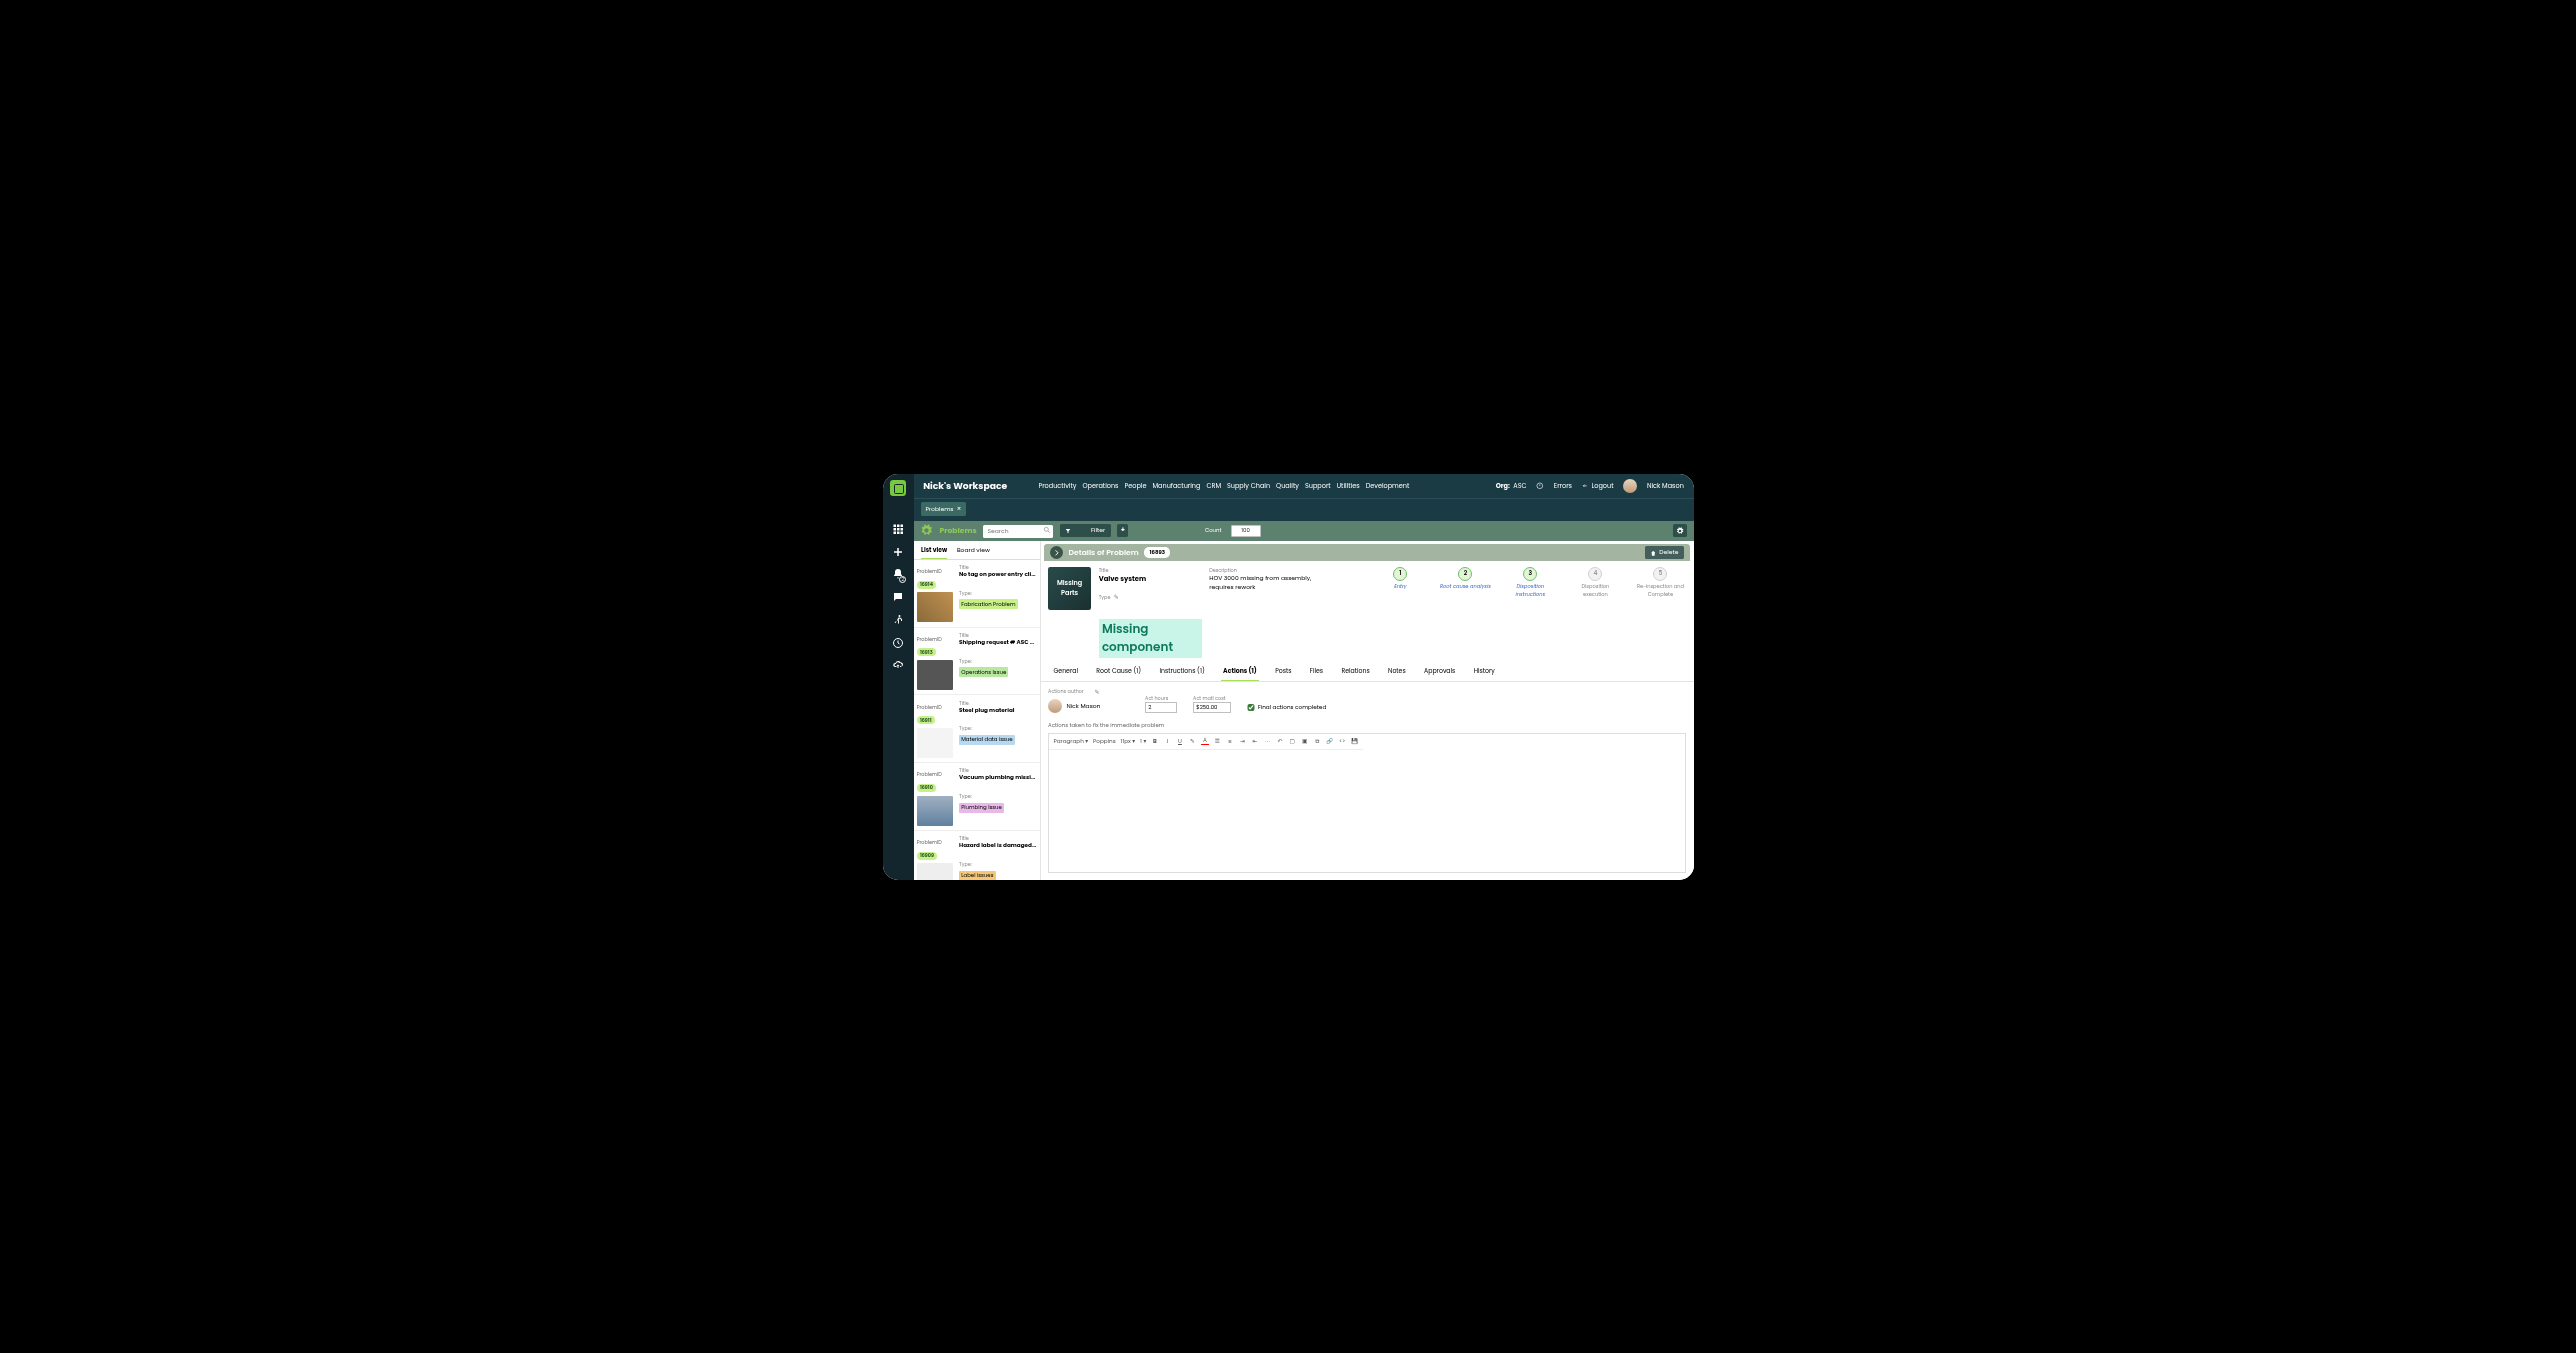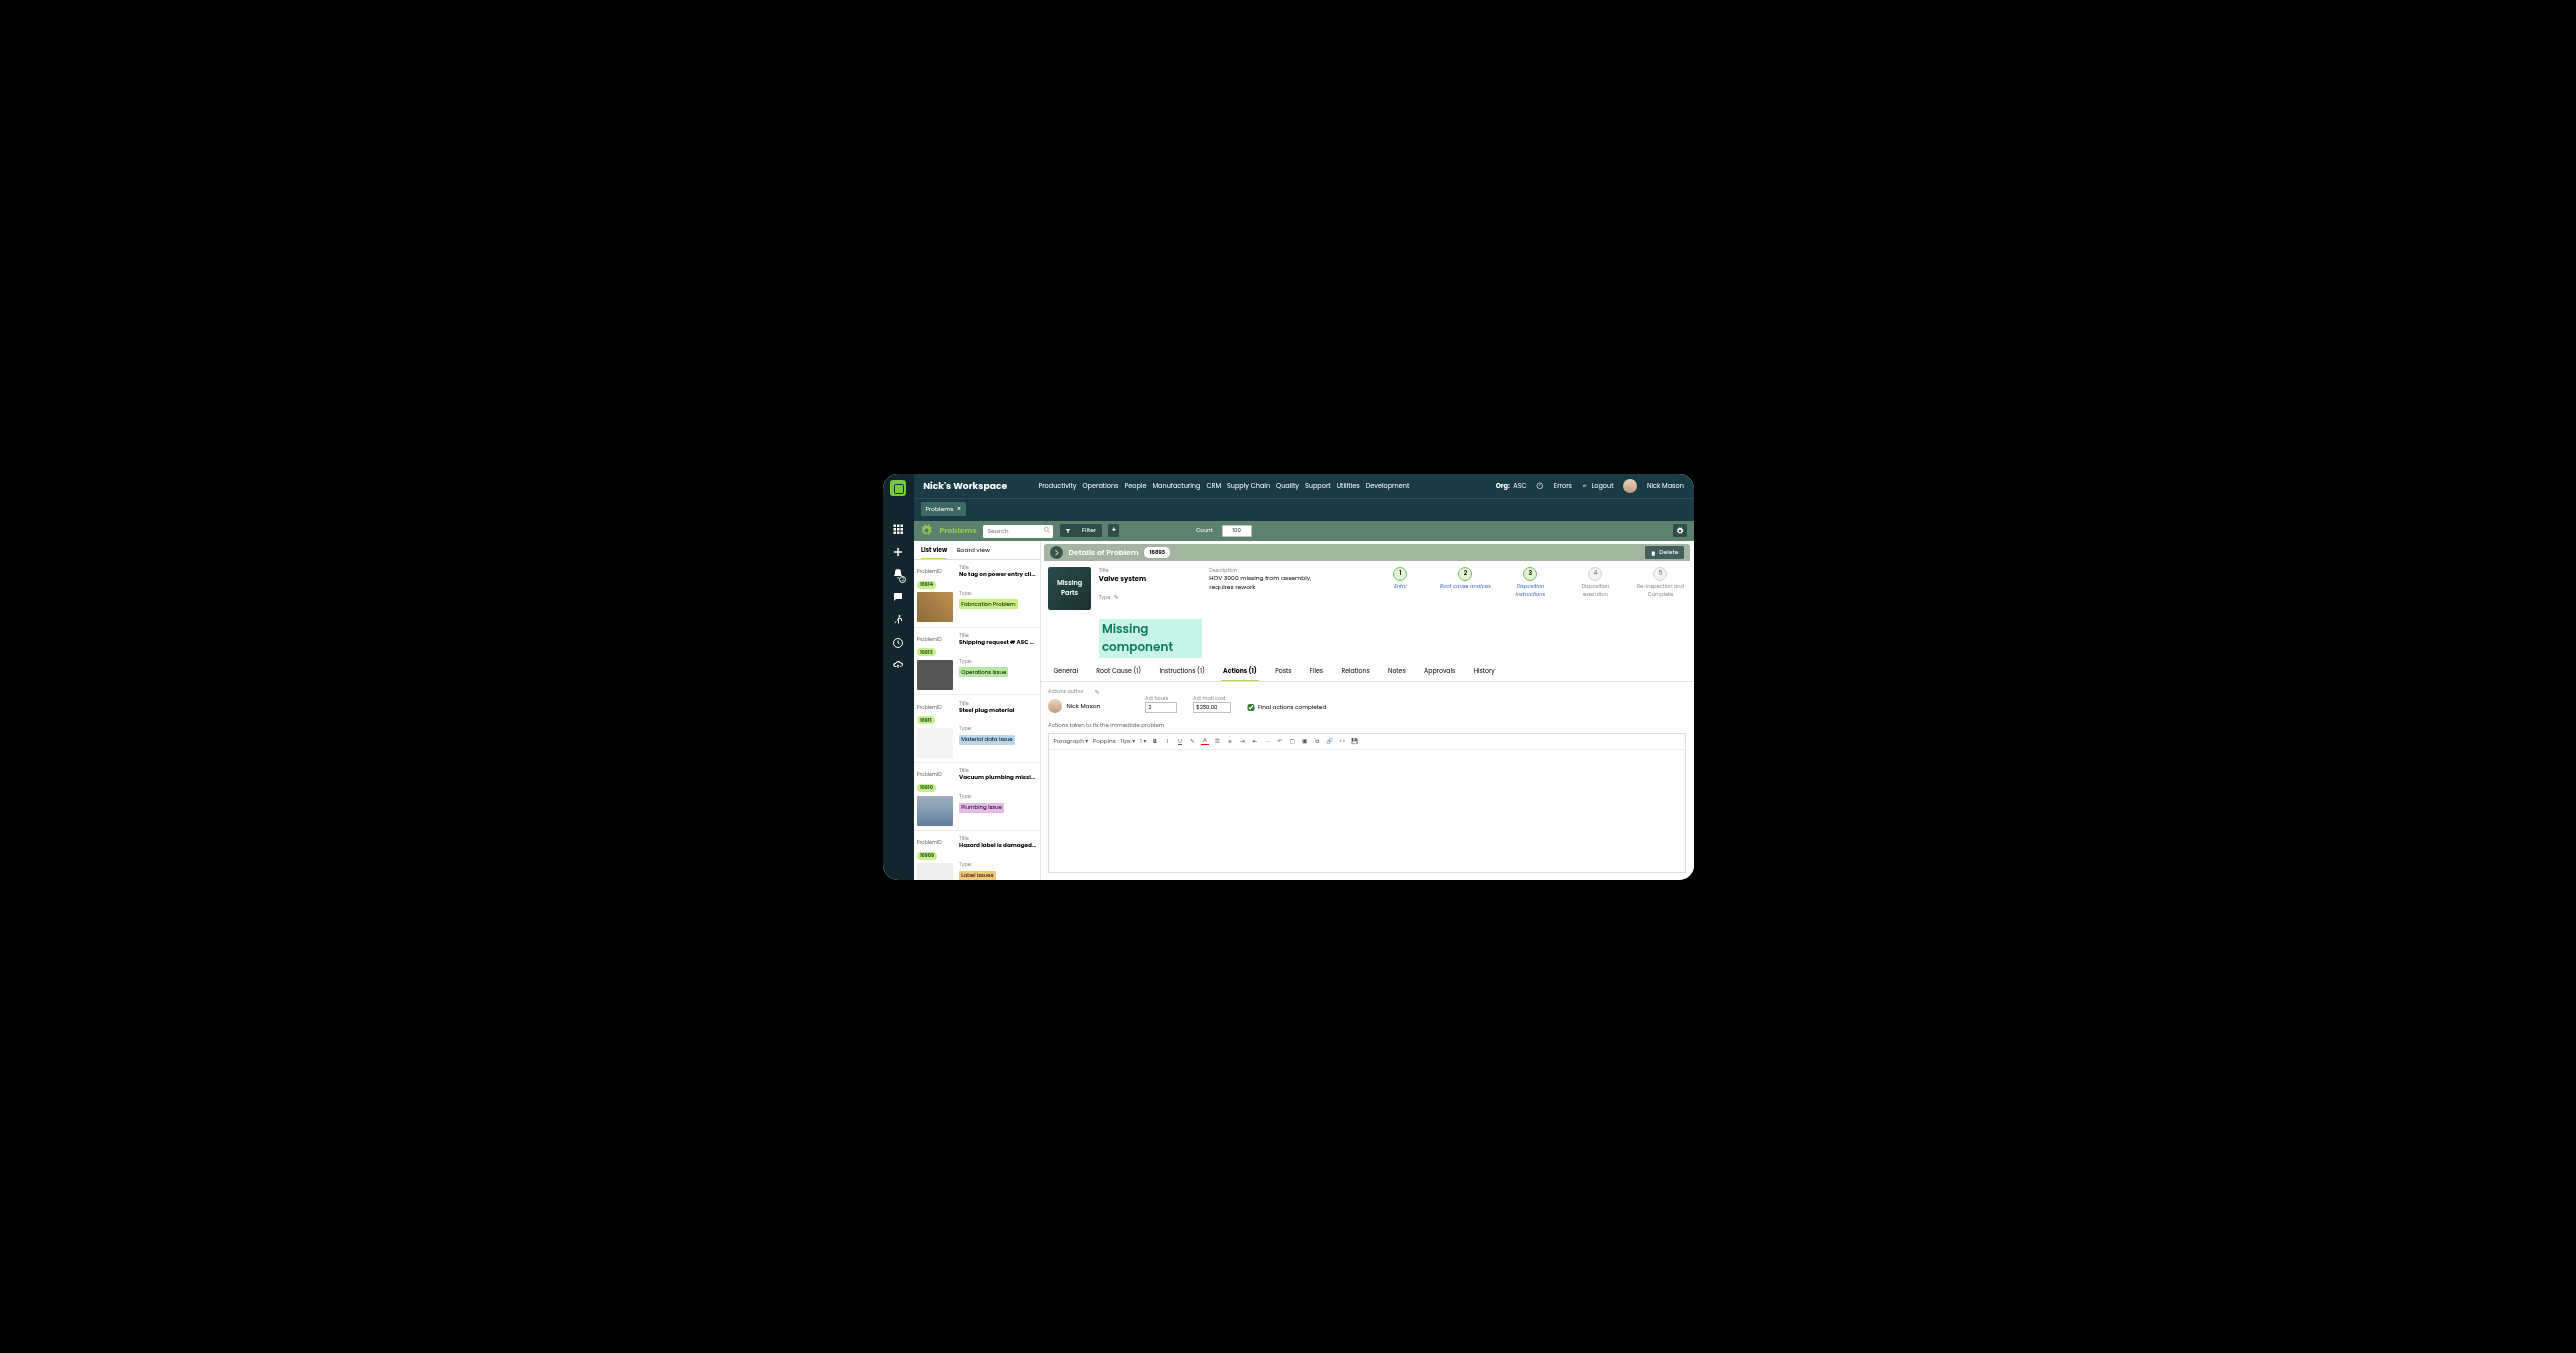--- a/index.html
+++ b/index.html
@@ -19,21 +19,21 @@
 .avatar { width:14px; height:14px; border-radius:50%; background:linear-gradient(#e8d5c0,#c09a7a); }
 .tabbar { background:#1a3b44; padding:3.2px 7.6px 4.3px; border-top:0.5px solid #2a4e57; }
 .tchip { background:#3b6a64; color:#fff; font-size:6px; padding:2.2px 4.3px; border-radius:1.6px; display:inline-flex; align-items:center; gap:3.2px; }
 .tchip-x { font-size:7px; cursor:pointer; }
 .stripe { background:#5d816f; height:20.6px; display:flex; align-items:center; padding:0 6.5px; gap:6.5px; color:#fff; }
 .stripe-ico { width:13px; height:13px; color:#8fc957; }
 .stripe-title { color:#8fc957; font-weight:700; font-size:7.6px; }
 .searchbox { position:relative; }
 .searchbox input { width:70px; height:13px; border-radius:1.6px; border:none; padding:0 12px 0 4.3px; font-size:6px; }
 .searchbox svg { position:absolute; right:2.2px; top:2.2px; width:8px; height:8px; color:#888; }
-.sbtn { background:#2e4f49; color:#fff; border:none; height:13px; padding:0 5.4px; border-radius:1.6px; font-size:6px; display:inline-flex; align-items:center; gap:11px; cursor:pointer; }
+.sbtn { background:#2e4f49; color:#fff; border:none; height:13px; padding:0 5.4px; border-radius:1.6px; font-size:6px; display:inline-flex; align-items:center; gap:20px; cursor:pointer; }
 .count { font-size:5.4px; margin-left:70px; }
 .count-box { border:0.5px solid #c0c0c0; background:#fff; color:#333; padding:0.5px 9.7px; border-radius:1.1px; font-size:5.4px; margin-left:2.7px; }
 .gear-r { margin-left:auto; background:#2e4f49; width:14px; height:13px; border-radius:1.6px; display:flex; align-items:center; justify-content:center; cursor:pointer; }
 .content { flex:1; display:flex; background:#fff; overflow:hidden; }
 .listcol { width:127px; border-right:0.5px solid #e4e4e4; display:flex; flex-direction:column; background:#fff; }
 .viewtabs { display:flex; padding:4.3px 7.6px 0; gap:9.7px; font-size:6px; border-bottom:0.5px solid #ddd; }
 .viewtabs span { padding-bottom:3.2px; cursor:pointer; }
 .viewtabs .active { font-weight:700; border-bottom:1.6px solid #a8e05a; }
 .plist { flex:1; overflow-y:auto; }
 .pi { display:flex; padding:4.3px 3.2px 4.3px 3.2px; border-bottom:0.5px solid #eee; gap:4.3px; }
@@ -64,21 +64,21 @@
 .scirc.off { border-color:#d0d0d0; background:#f2f2f2; color:#999; }
 .slbl { font-size:5.1px; color:#3a6ac7; font-style:italic; margin-top:2.7px; text-align:center; }
 .slbl.off { color:#888; font-style:normal; }
 .dtabs { display:flex; gap:14px; padding:0 10.8px; border-bottom:0.5px solid #e3e3e3; font-size:6.2px; }
 .dtabs span { padding:3.2px 2.2px 4.3px; cursor:pointer; }
 .dtabs .active { font-weight:700; border-bottom:1.6px solid #a8e05a; }
 .actrow { display:flex; gap:16px; padding:5.4px 7.6px; align-items:flex-end; }
 .sminput { width:32px; height:10.8px; border:0.5px solid #c0c0c0; font-size:5.4px; padding:0 2.2px; }
 .chk { width:7.6px; height:7.6px; accent-color:#3a7a3a; }
 .rtelbl { font-size:5.4px; color:#666; padding:2.2px 7.6px 3.2px; }
-.rte { margin:0 7.6px 6.5px; border:0.5px solid #ddd; display:flex; flex-direction:column; height:162px; }
+.rte { margin:0 7.6px 6.5px; border:0.5px solid #ddd; display:flex; flex-direction:row; height:162px; }
 .rte-tb { height:16px; border-bottom:0.5px solid #eee; display:flex; align-items:center; gap:4.9px; padding:0 4.3px; font-size:5.7px; color:#555; }
 .rte-sel { border:none; font-size:5.7px; background:none; cursor:pointer; }
 .rte-ico { width:7.6px; height:7.6px; cursor:pointer; display:inline-flex; align-items:center; justify-content:center; }
 .rte-body { flex:1; padding:5.4px 6.5px; font-size:6.2px; line-height:1.5; }
 svg { width:100%; height:100%; }
 </style>
 </head>
 <body>
 
 <div class="frame">

